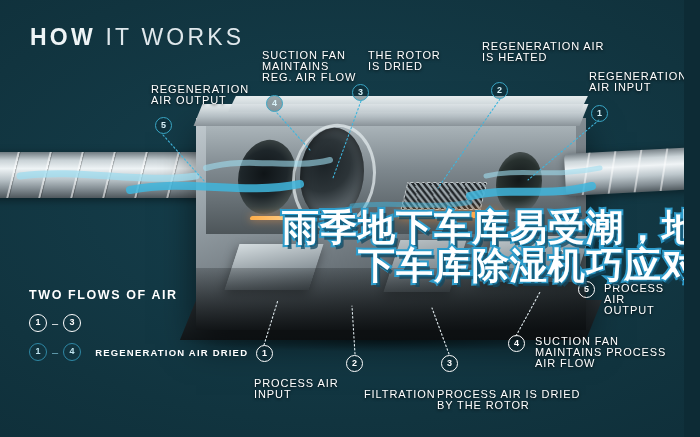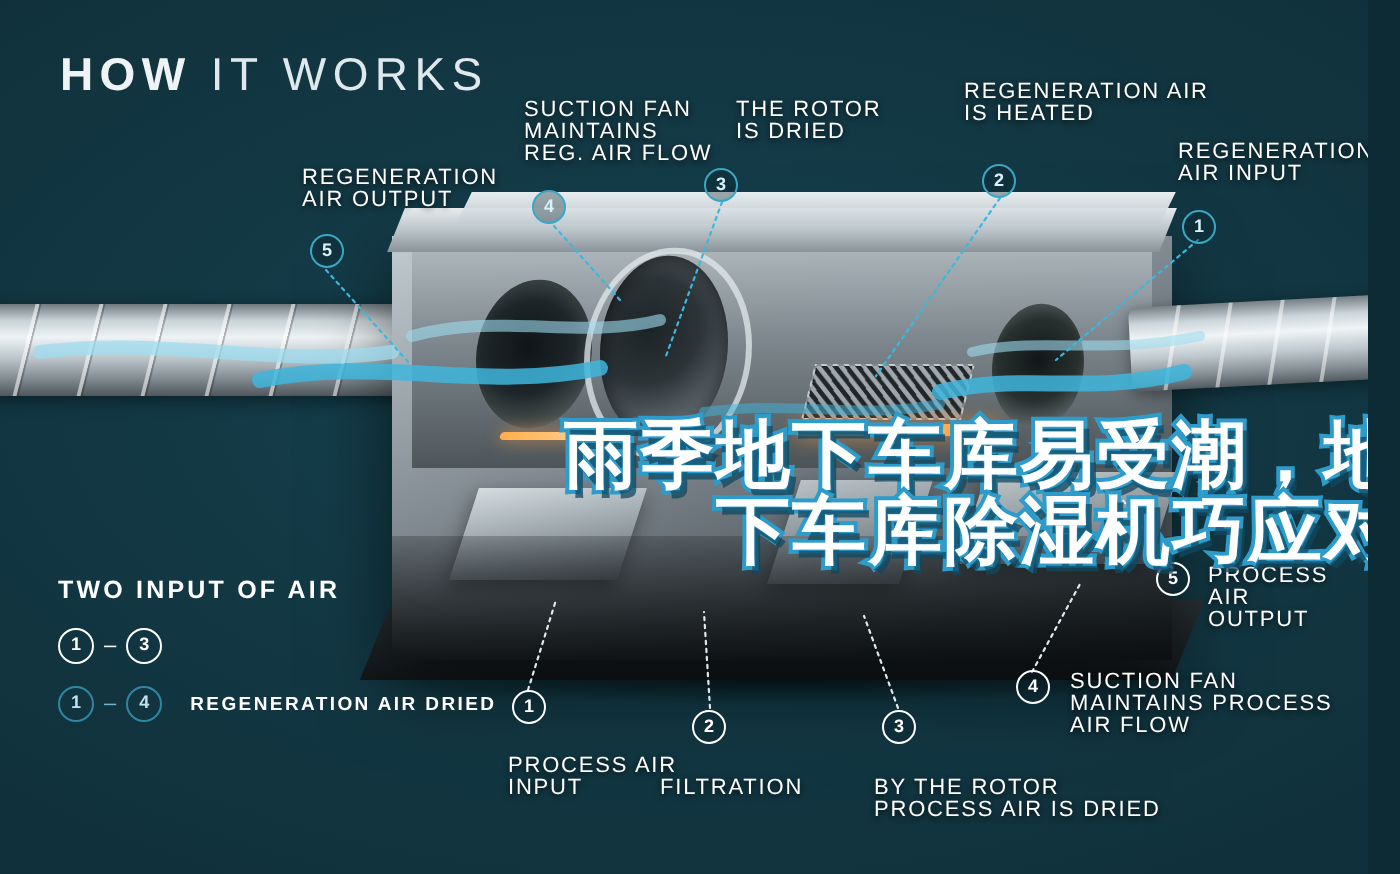--- a/index.html
+++ b/index.html
@@ -299,32 +299,32 @@
     <div>AIR FLOW</div>
   </div>
 
   <div class="marker" style="left:256px;top:345px;">1</div>
   <div class="lbl" style="left:254px;top:378px;">
     <div>PROCESS AIR</div>
     <div>INPUT</div>
   </div>
 
   <div class="marker" style="left:346px;top:355px;">2</div>
-  <div class="lbl" style="left:330px;top:389px;">
+  <div class="lbl" style="left:364px;top:389px;">
     <div>FILTRATION</div>
   </div>
 
   <div class="marker" style="left:441px;top:355px;">3</div>
   <div class="lbl" style="left:437px;top:389px;">
+    <div>PROCESS AIR IS DRIED</div>
     <div>BY THE ROTOR</div>
-    <div>PROCESS AIR IS DRIED</div>
   </div>
 
   <div class="legend">
-    <div class="legend-title">TWO INPUT OF AIR</div>
+    <div class="legend-title">TWO FLOWS OF AIR</div>
 
     <div class="legend-row">
       <div class="lg-circle">1</div>
       <div class="lg-dash">–</div>
       <div class="lg-circle">3</div>
     </div>
 
     <div class="legend-row cyan">
       <div class="lg-circle">1</div>
       <div class="lg-dash">–</div>

